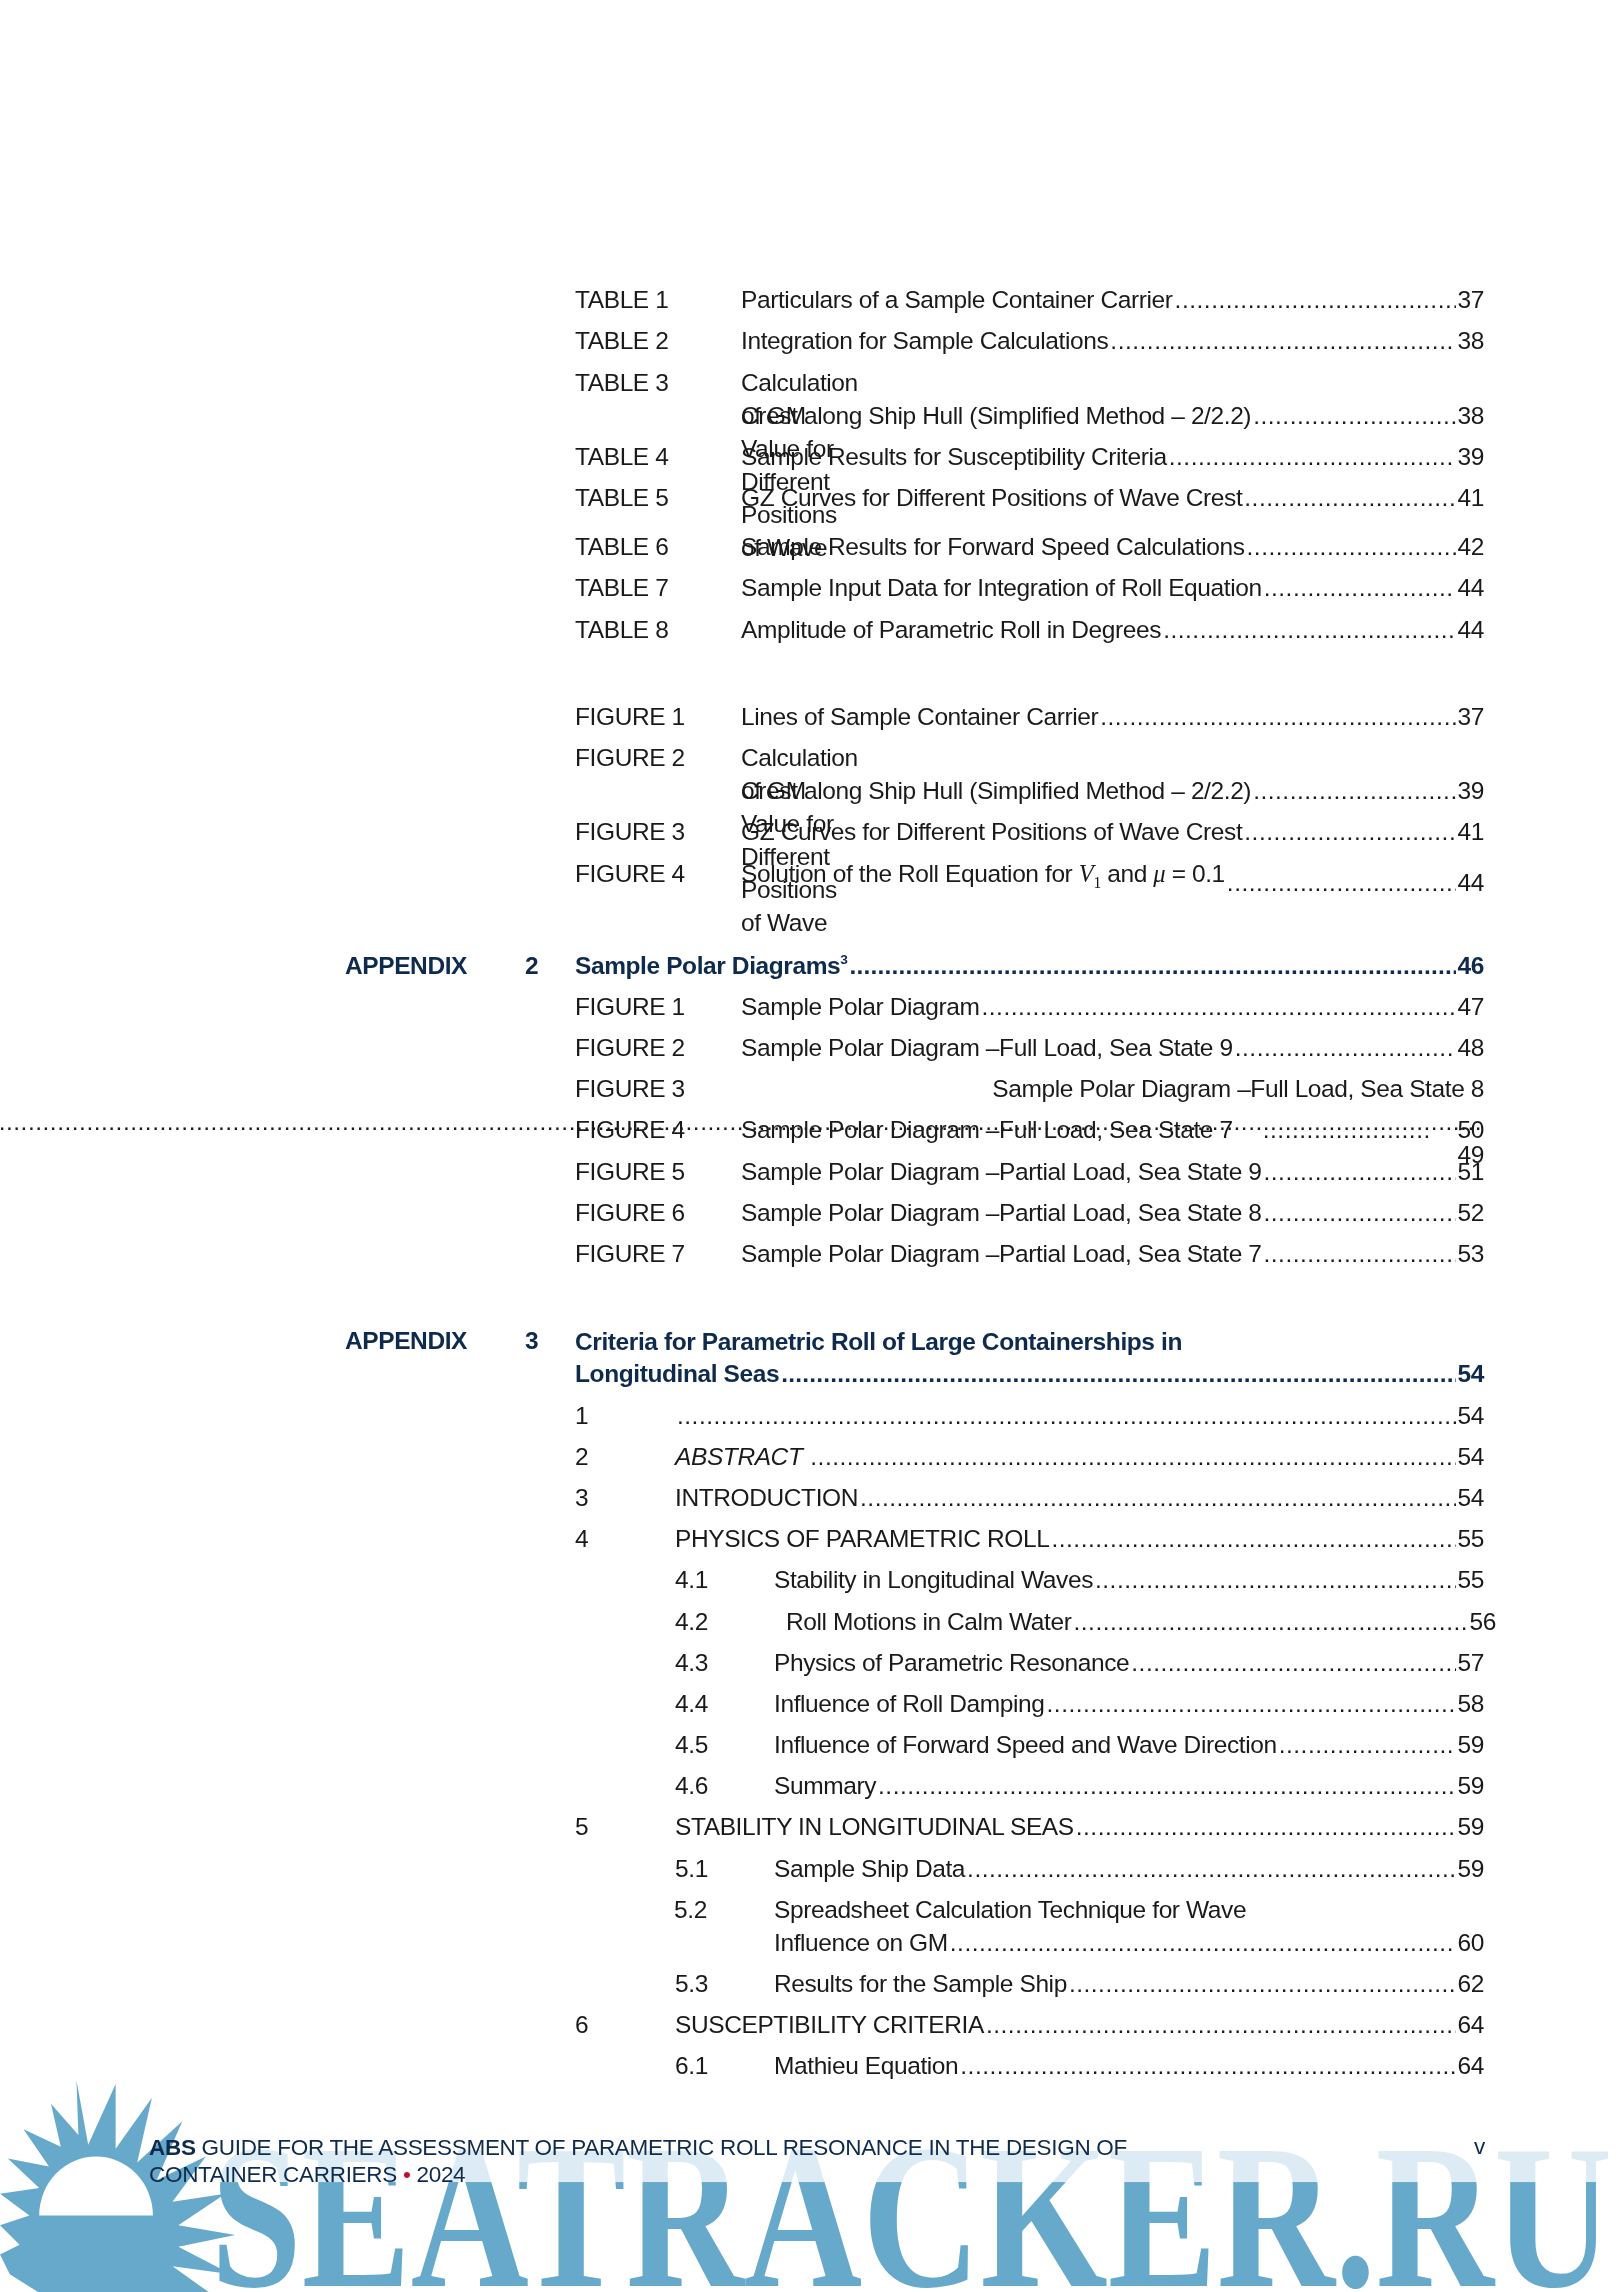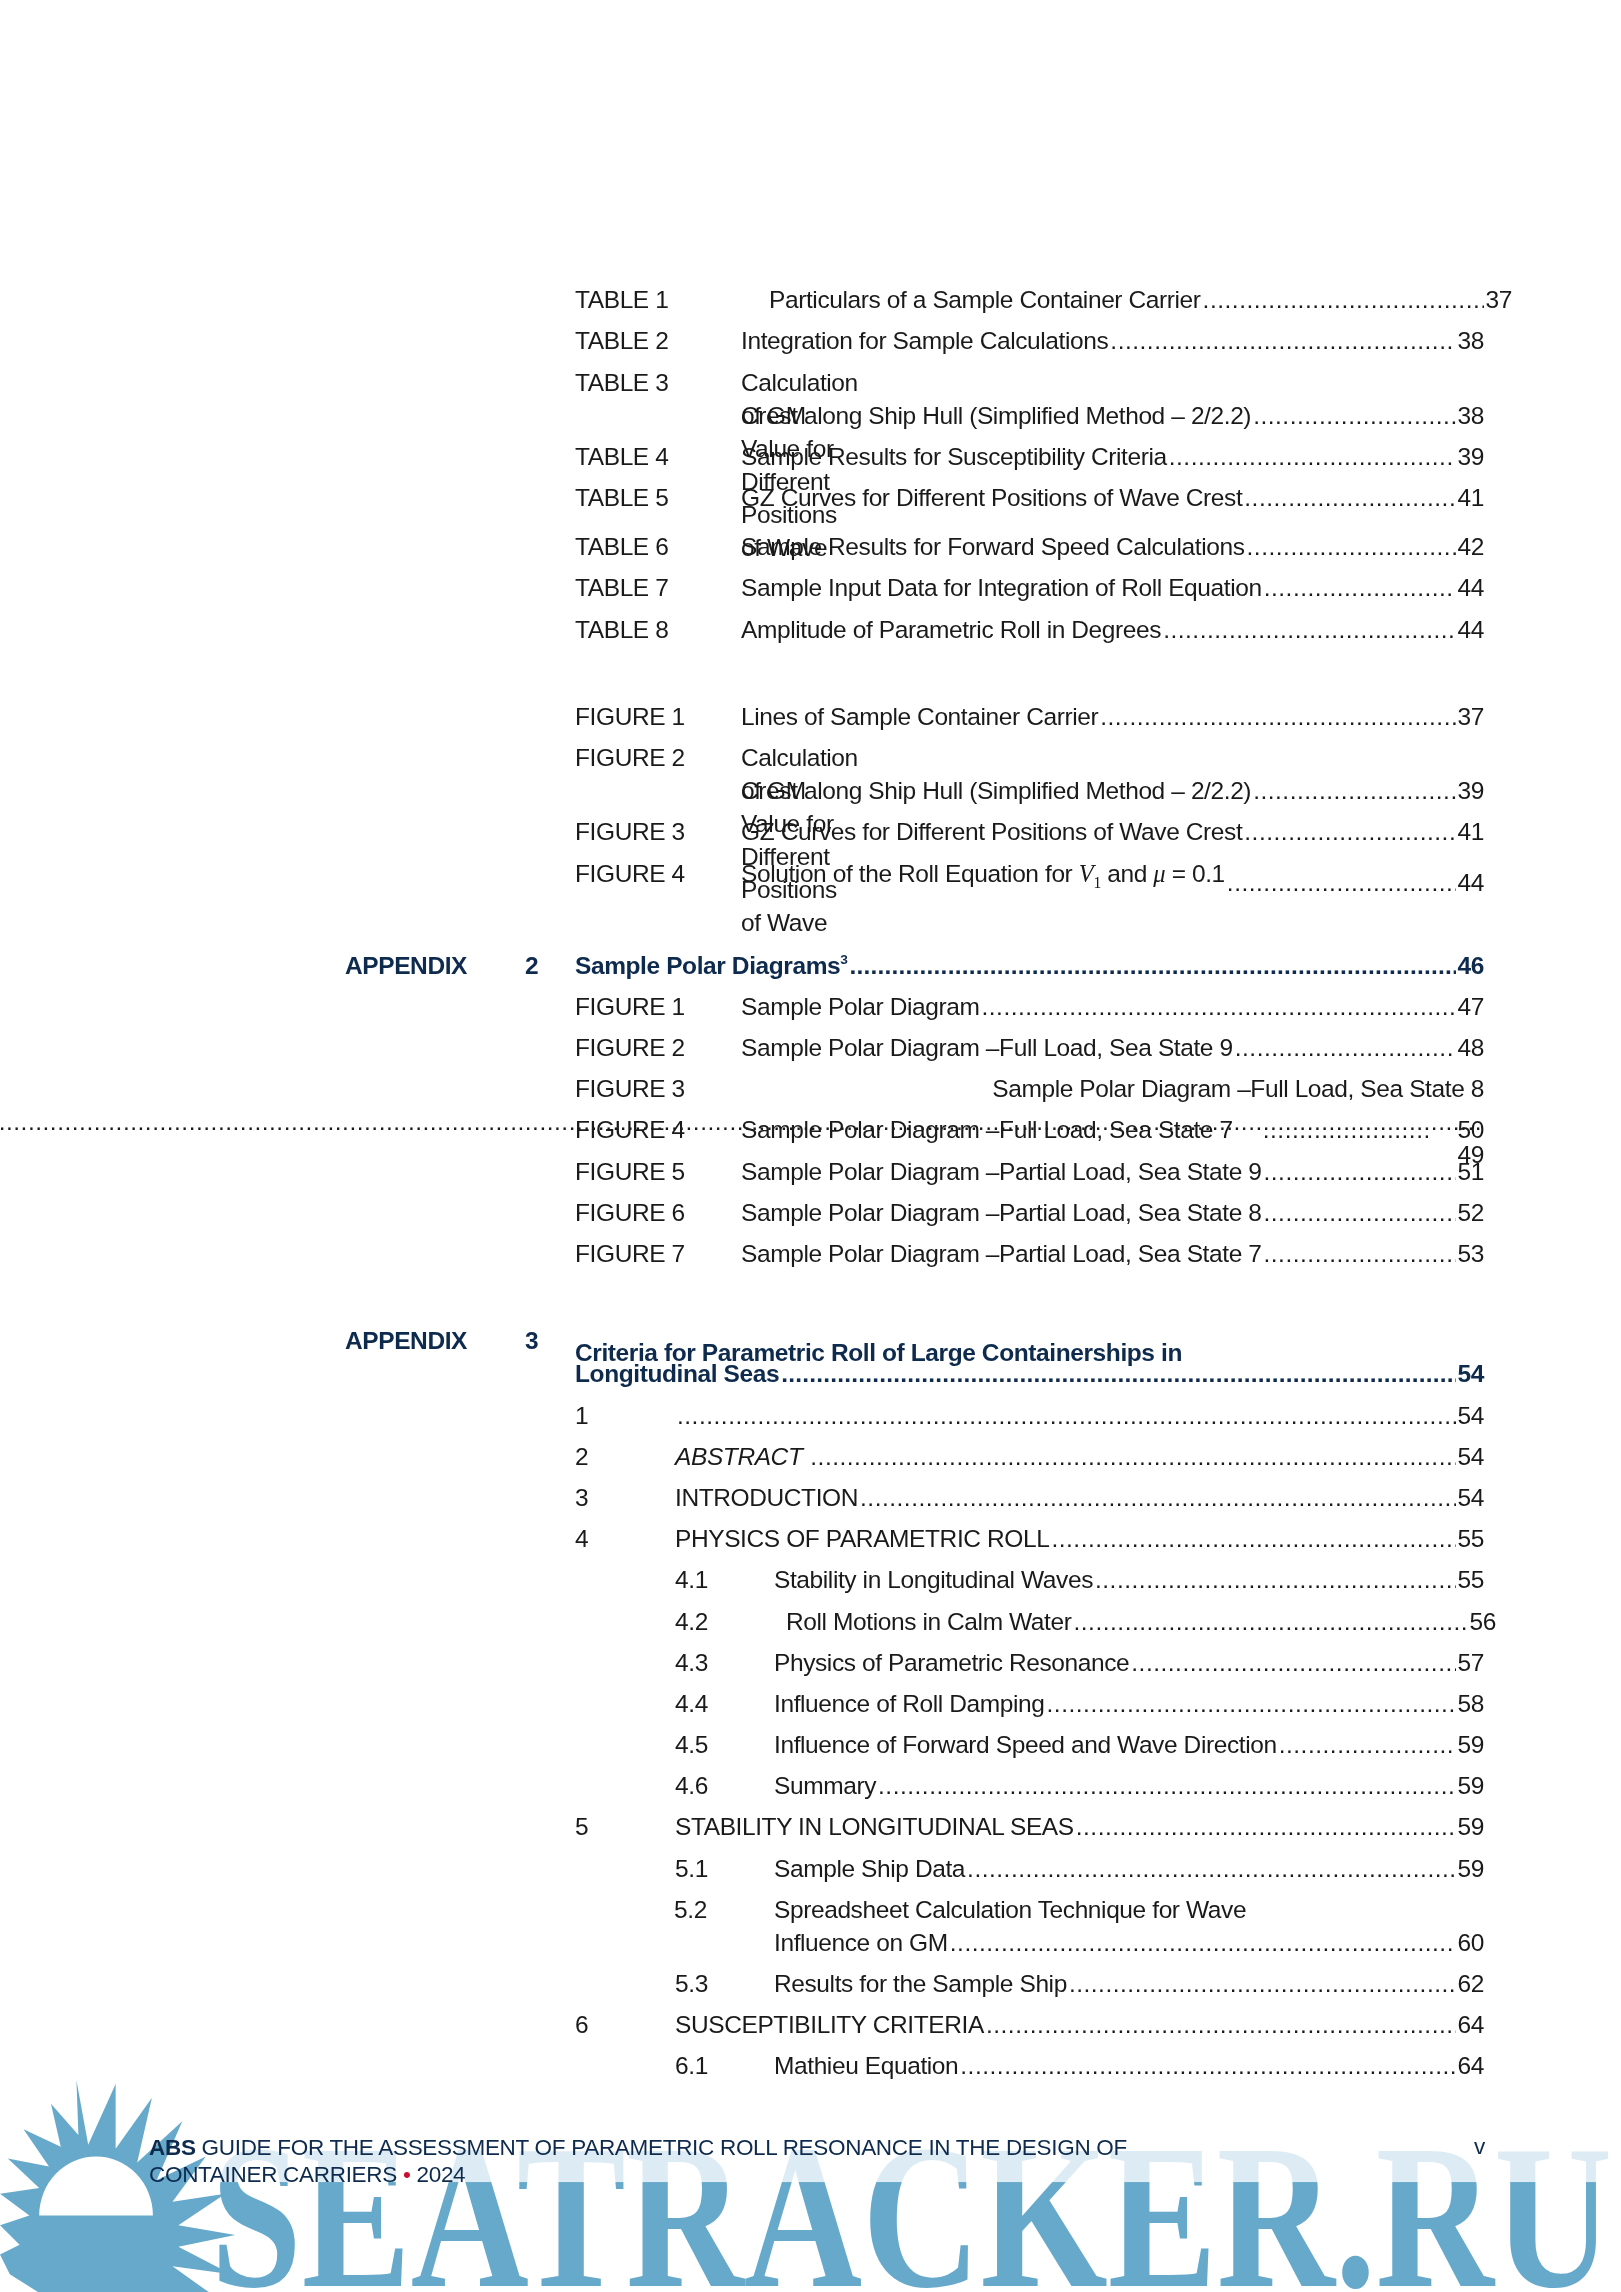--- a/index.html
+++ b/index.html
@@ -29,21 +29,21 @@
 
   .wm { position: absolute; left: 0; top: 2078px; width: 1621px; height: 215px; pointer-events: none; }
 </style>
 </head>
 <body>
 
 <div class="page">
 
   <div class="row" style="top:283px;left:0;">
     <span class="lbl" style="left:575px;">TABLE 1</span>
-    <div class="entry" style="left:741px;width:743px;margin-left:28px;">
+    <div class="entry" style="left:741px;width:743px;">
       <span class="txt">Particulars of a Sample Container Carrier</span>
         <span class="dots"></span>
         <span class="pg">37</span>
     </div>
   </div>
   <div class="row" style="top:324px;left:0;">
     <span class="lbl" style="left:575px;">TABLE 2</span>
     <div class="entry" style="left:741px;width:743px;">
       <span class="txt">Integration for Sample Calculations</span>
         <span class="dots"></span>
@@ -197,21 +197,21 @@
     <div class="entry" style="left:741px;width:743px;">
         <span class="txt">Sample Polar Diagram –Partial Load, Sea State 7</span>
         <span class="dots"></span>
         <span class="pg">53</span>
       </div>
   </div>
 
   <div class="row appx" style="top:1324px;left:0;">
     <span class="lbl" style="left:345px;">APPENDIX</span>
     <span class="lbl" style="left:525px;">3</span>
-    <div style="position:absolute;left:575px;top:12px;white-space:nowrap;">Criteria for Parametric Roll of Large Containerships in</div>
+    <div style="position:absolute;left:575px;top:1px;white-space:nowrap;">Criteria for Parametric Roll of Large Containerships in</div>
     <div class="entry" style="left:575px;top:33px;width:909px;">
       <span class="txt">Longitudinal Seas</span>
         <span class="dots"></span>
         <span class="pg">54</span>
     </div>
   </div>
 
   <div class="row" style="top:1399px;left:0;">
     <span class="lbl" style="left:575px;">1</span>
     <div class="entry" style="left:675px;width:809px;">

